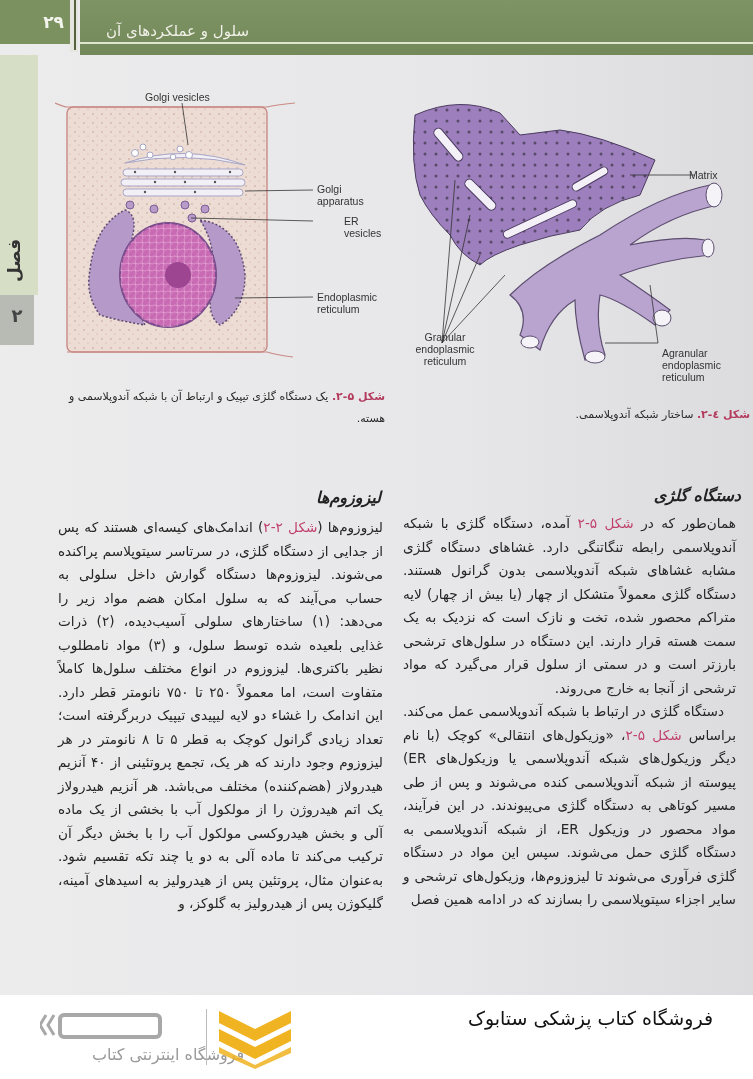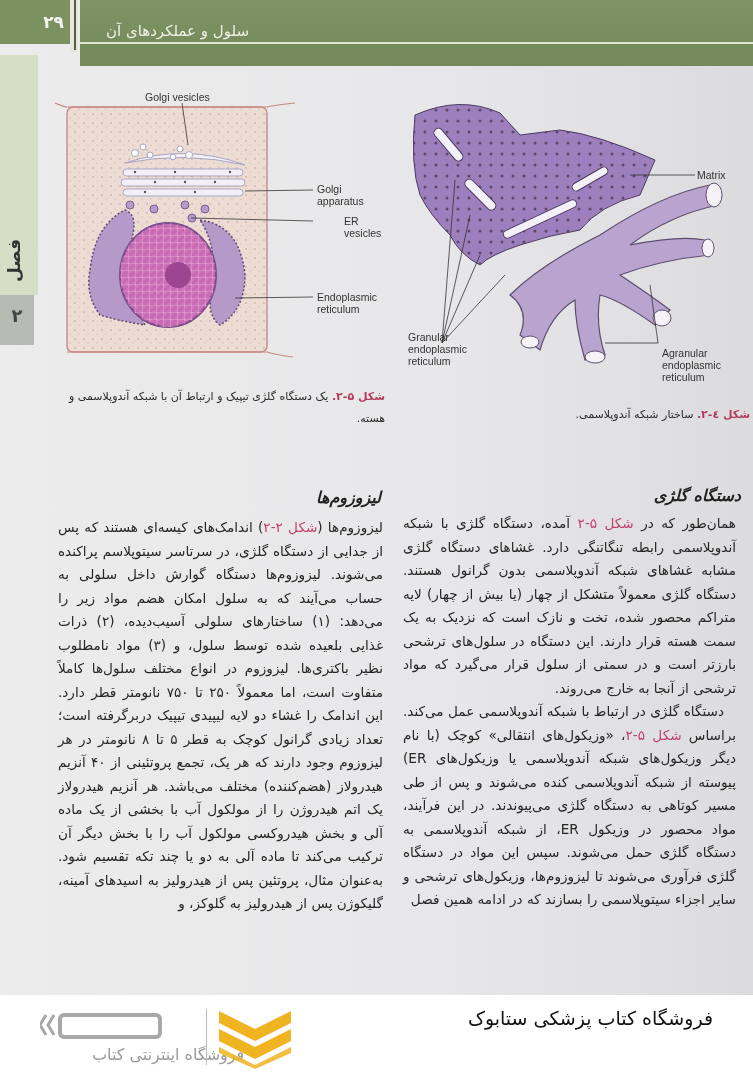--- a/index.html
+++ b/index.html
@@ -3,21 +3,21 @@
 <meta charset="utf-8">
 <style>
   html,body{margin:0;padding:0;}
   body{width:753px;height:1079px;overflow:hidden;background:#e9e9ea;font-family:"DejaVu Sans",sans-serif;position:relative;}
   .page{position:absolute;left:0;top:0;width:753px;height:995px;background:linear-gradient(90deg,#ececed 0%,#e7e7e9 60%,#dcdcde 100%);overflow:hidden;}
   
   .hdr-num{position:absolute;left:0;top:0;width:70px;height:44px;background:#7c9160;}
   .hdr-num span{position:absolute;right:6px;top:12px;color:#f4f4ee;font-size:17px;font-weight:bold;}
   .hdr-sep{position:absolute;left:70px;top:0;width:8px;height:52px;background:#e4e6df;}
   .hdr-sep2{position:absolute;left:74px;top:0;width:2px;height:50px;background:#55613f;}
-  .hdr-main{position:absolute;left:80px;top:0;width:673px;height:66px;background:linear-gradient(180deg,#7f9465 0%,#73895a 100%);}
+  .hdr-main{position:absolute;left:80px;top:0;width:673px;height:55px;background:linear-gradient(180deg,#7f9465 0%,#73895a 100%);}
   .hdr-main .line{position:absolute;left:0;top:42px;width:673px;height:2px;background:#dfe6cf;}
   .hdr-main .title{position:absolute;left:26px;top:22px;color:#f1f1e8;font-size:15px;direction:rtl;}
   
   .chap-tab{position:absolute;left:0;top:55px;width:38px;height:240px;background:#d6dfc6;}
   .chap-tab2{position:absolute;left:0;top:295px;width:34px;height:50px;background:#b7bbb3;}
   .chap-txt{position:absolute;left:4px;top:230px;width:30px;height:60px;color:#333;font-size:17px;font-weight:bold;writing-mode:vertical-rl;transform:rotate(180deg);text-align:center;}
   .chap-num{position:absolute;left:4px;top:305px;width:26px;text-align:center;color:#444;font-size:18px;font-weight:bold;}
   
   .fig{position:absolute;}
   .fig-label{position:absolute;font-family:"Liberation Sans",sans-serif;font-size:10.5px;color:#333;line-height:12px;}
@@ -152,22 +152,22 @@
       <g stroke="#333" stroke-width="0.8" fill="none">
         <line x1="230" y1="90" x2="295" y2="90"></line>
         <line x1="42" y1="258" x2="55" y2="95"></line>
         <line x1="42" y1="258" x2="70" y2="130"></line>
         <line x1="42" y1="258" x2="80" y2="170"></line>
         <line x1="42" y1="258" x2="105" y2="190"></line>
         <line x1="205" y1="258" x2="258" y2="258"></line>
         <line x1="258" y1="258" x2="250" y2="200"></line>
       </g>
     </svg>
-    <div class="fig-label" style="left:297px;top:84px;">Matrix</div>
-    <div class="fig-label" style="left:8px;top:246px;width:74px;">Granular endoplasmic reticulum</div>
+    <div class="fig-label" style="left:289px;top:84px;">Matrix</div>
+    <div class="fig-label" style="left:8px;top:246px;width:74px;text-align:center;">Granular endoplasmic reticulum</div>
     <div class="fig-label" style="left:262px;top:262px;width:70px;">Agranular endoplasmic reticulum</div>
   </div>
 
   <div class="caption" style="left:55px;top:386px;width:330px;">
     <span class="fignum">شکل ۵-۲.</span><span> یک دستگاه گلژی تیپیک و ارتباط آن با شبکه آندوپلاسمی و هسته.</span>
   </div>
   <div class="caption" style="left:400px;top:404px;width:350px;">
     <span class="fignum">شکل ٤-۲.</span><span> ساختار شبکه آندوپلاسمی.</span>
   </div>
 

